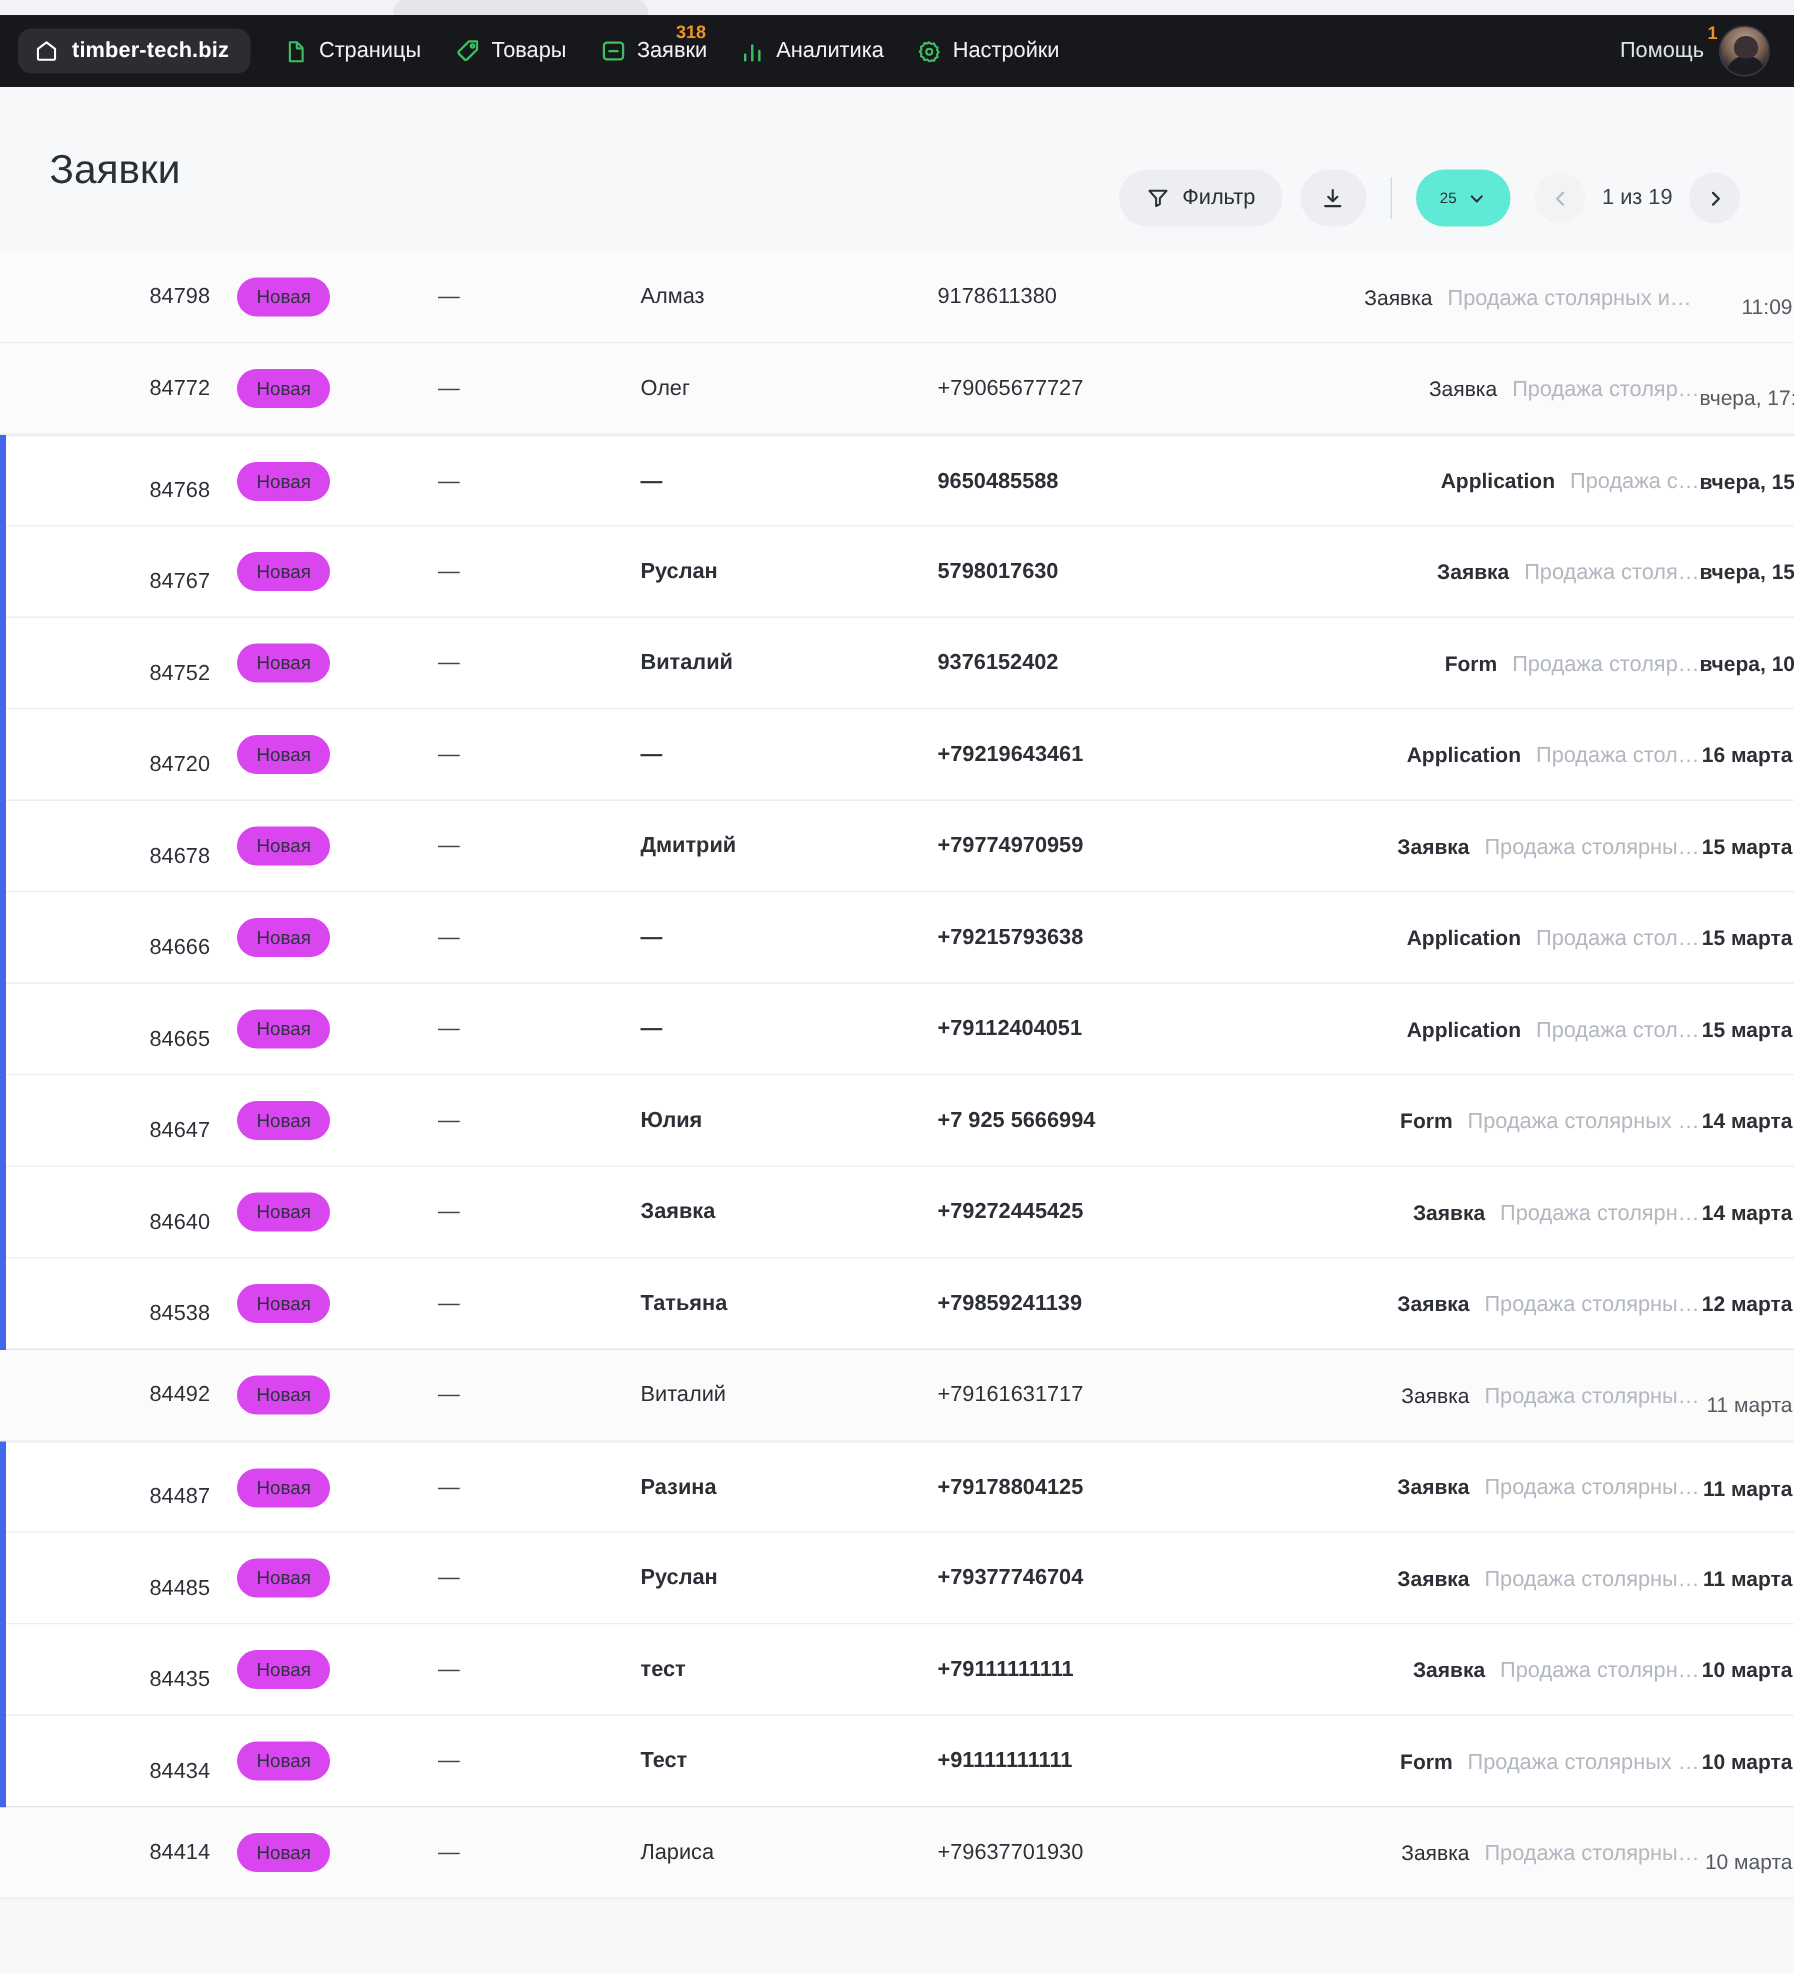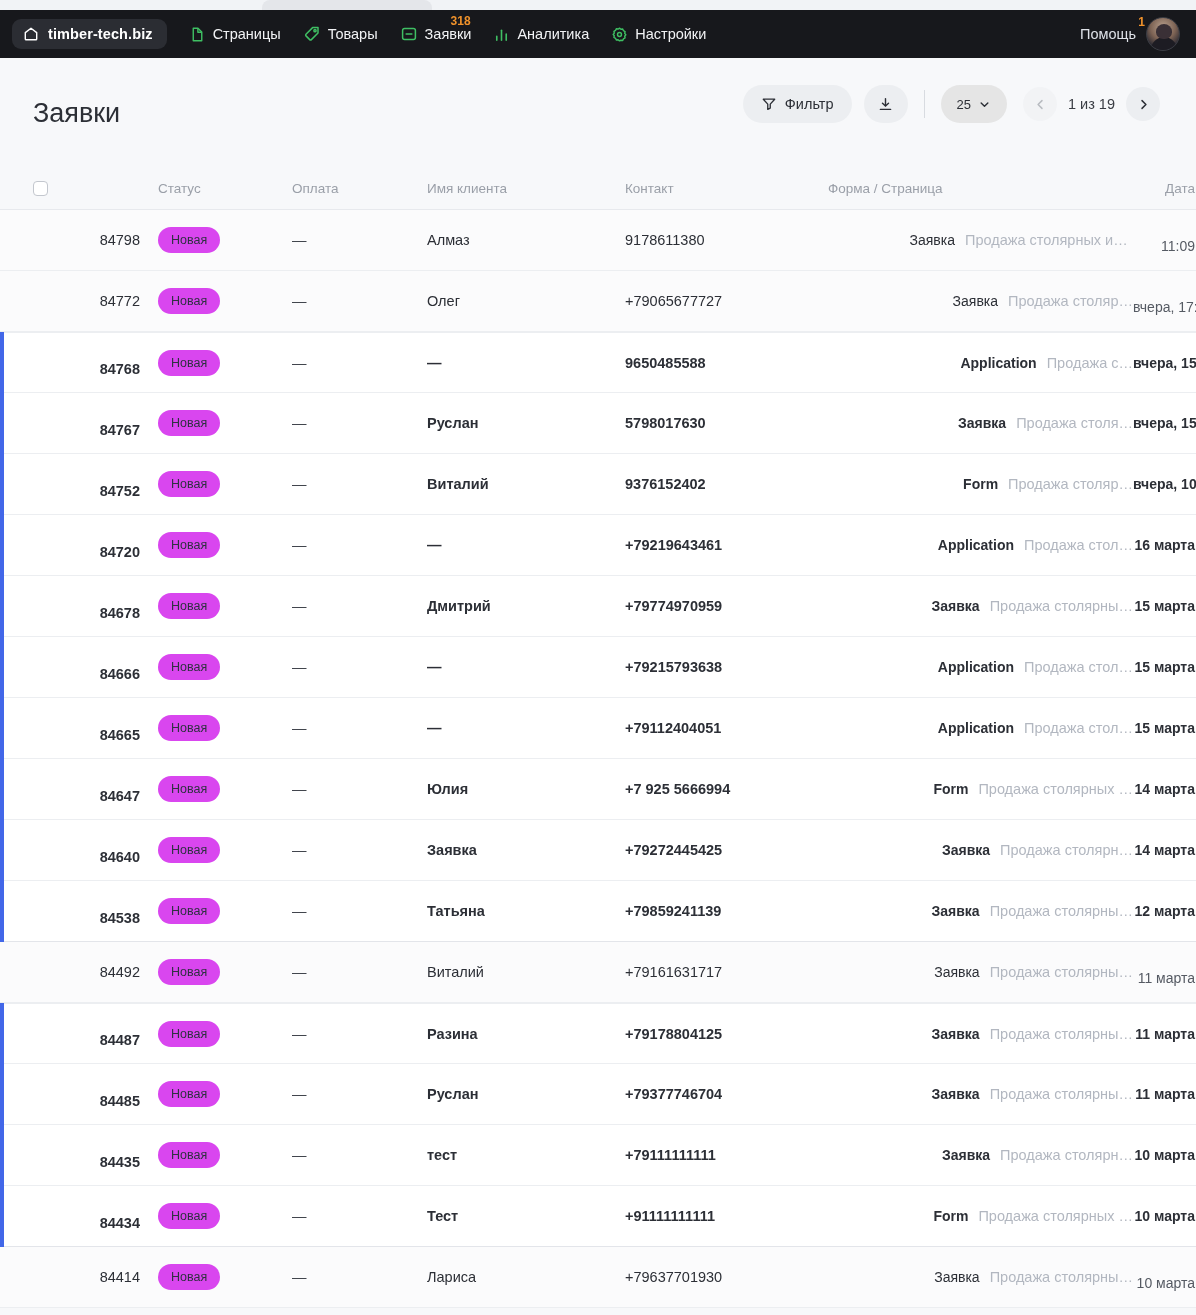--- a/index.html
+++ b/index.html
@@ -73,39 +73,39 @@
   }
   
   .page-head {
     position: absolute; top: 82px; left: 0; width: 1196px; height: 76px;
   }
   .page-title {
     position: absolute; left: 33px; top: 16px;
     font-size: 27px; color: #2c2f36; font-weight: normal;
   }
   .toolbar {
-    position: absolute; right: 36px; top: 3px;
+    position: absolute; right: 36px; top: 31px;
     display: flex; align-items: center; gap: 12px;
   }
   .btn-pill {
     display: flex; align-items: center; gap: 8px;
     background: #eceef1; border: none; border-radius: 20px;
     height: 38px; padding: 0 18px;
     font-size: 14.5px; color: #2c2f36;
     font-family: inherit; cursor: pointer;
   }
   .btn-icon-only {
     width: 44px; height: 38px; padding: 0; justify-content: center;
   }
   .vsep { width: 1px; height: 28px; background: #d8dbe0; margin: 0 4px; }
   .select-pill {
     display: flex; align-items: center; gap: 7px;
-    background: #e5e5e5; border: none; border-radius: 20px;
+    background: #5eead4; border: none; border-radius: 20px;
     height: 38px; padding: 0 16px;
-    font-size: 13px; color: #2c2f36; font-family: inherit; cursor: pointer; text-align: right;
+    font-size: 10px; color: #2c2f36; font-family: inherit; cursor: pointer; text-align: right;
   }
   .pager { display: flex; align-items: center; gap: 9px; margin-left: 4px; }
   .pager-btn {
     width: 34px; height: 34px; border-radius: 50%;
     background: #eceef1; border: none;
     display: flex; align-items: center; justify-content: center;
     cursor: pointer;
   }
   .pager-btn.disabled { opacity: .45; }
   .pager-label { font-size: 14.5px; color: #3a3d44; padding: 0 2px; }
@@ -148,21 +148,21 @@
   }
   .row.unread { background: #ffffff; }
   .row.grouped::before {
     content: ""; position: absolute; left: 0; top: -1px; bottom: -1px; width: 4px;
     background: #4267e8;
   }
   .row.gfirst { border-top: 1px solid #eceef1; }
   .row.glast  { border-bottom: 1px solid #e3e5ea; }
 
   .cell-id { font-size: 14.5px; color: #2c2f36; }
-  .row.unread .cell-id { font-weight: bold; margin-top: 13px; }
+  .row.unread .cell-id { font-weight: normal; margin-top: 13px; }
   .badge {
     display: inline-block; background: #d946ef; color: #2e3140;
     border-radius: 13px; font-size: 12.5px; padding: 6px 13px;
   }
   .dash { font-size: 14.5px; color: #41454d; }
   .cell-name { font-size: 14.5px; color: #2c2f36; }
   .row.unread .cell-name { font-weight: bold; }
   .cell-contact { font-size: 14.5px; color: #2c2f36; }
   .row.unread .cell-contact { font-weight: bold; }
   .form-type { font-size: 14px; color: #2c2f36; white-space: nowrap; }
@@ -310,32 +310,20 @@
           </svg>
         </span>
       </button>
     </div>
 
   </div>
 </div>
 
 <div class="table-wrap">
 
-  <div class="thead">
-    <div class="c-chk">
-      <div class="chk"></div>
-    </div>
-    <div class="th c-id"></div>
-    <div class="th c-stat">Статус</div>
-    <div class="th c-pay">Оплата</div>
-    <div class="th c-name">Имя клиента</div>
-    <div class="th c-cont">Контакт</div>
-    <div class="th c-form">Форма / Страница</div>
-    <div class="th c-date">Дата</div>
-  </div>
 
   <div class="rows" id="rows-container">
       <div class="row">
         <div class="c-chk"></div>
         <div class="c-id cell-id">84798</div>
         <div class="c-stat"><span class="badge">Новая</span></div>
         <div class="c-pay dash">—</div>
         <div class="c-name cell-name">Алмаз</div>
         <div class="c-cont cell-contact">9178611380</div>
         <div class="c-form">

